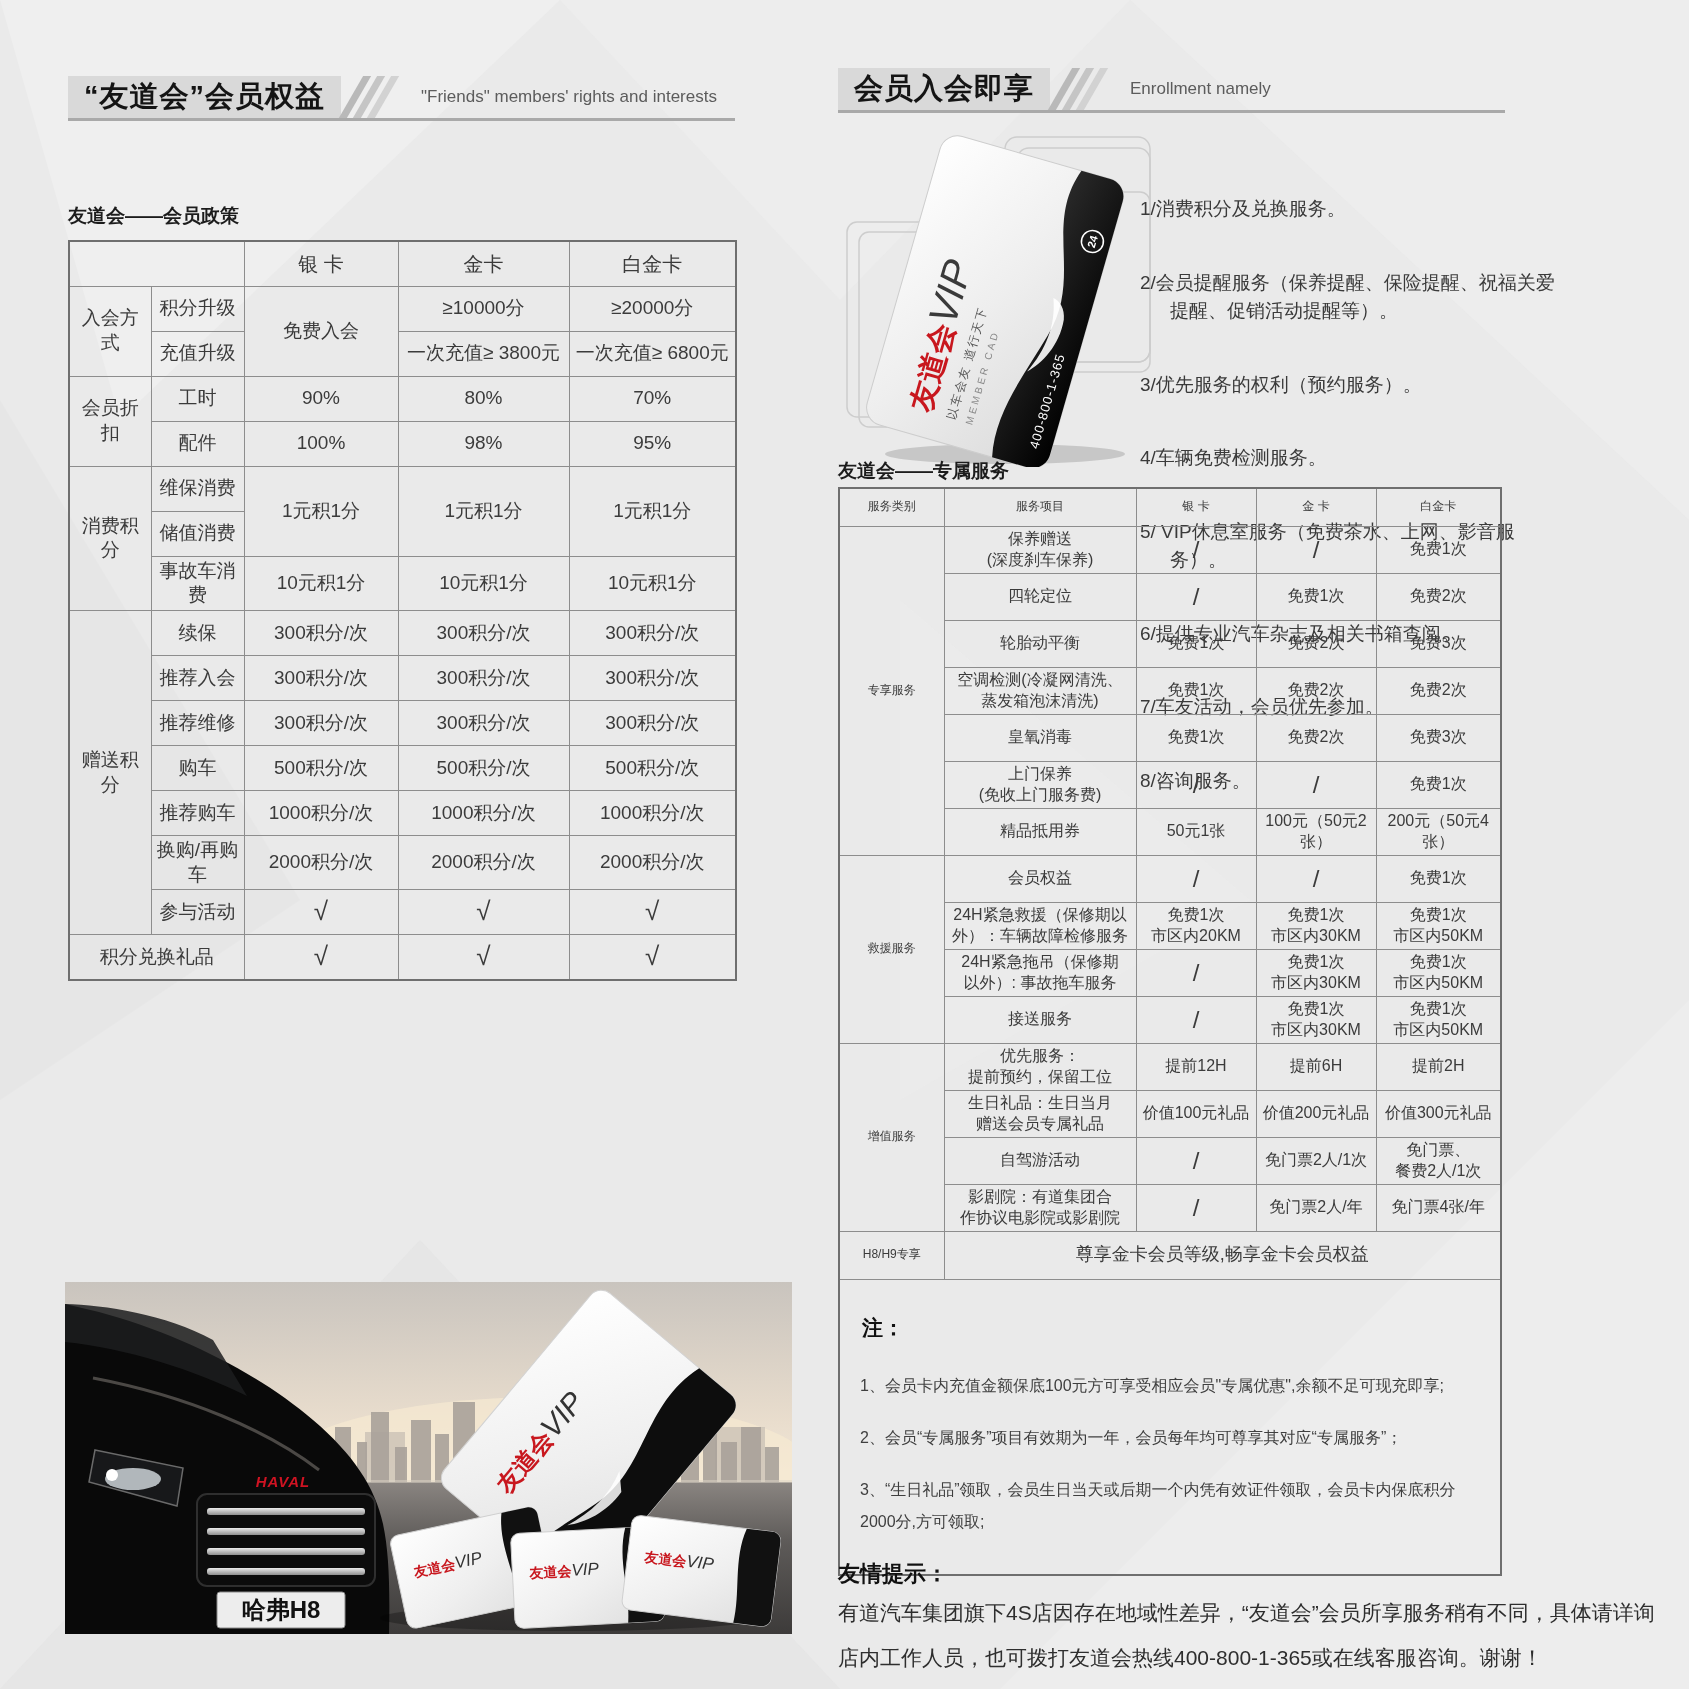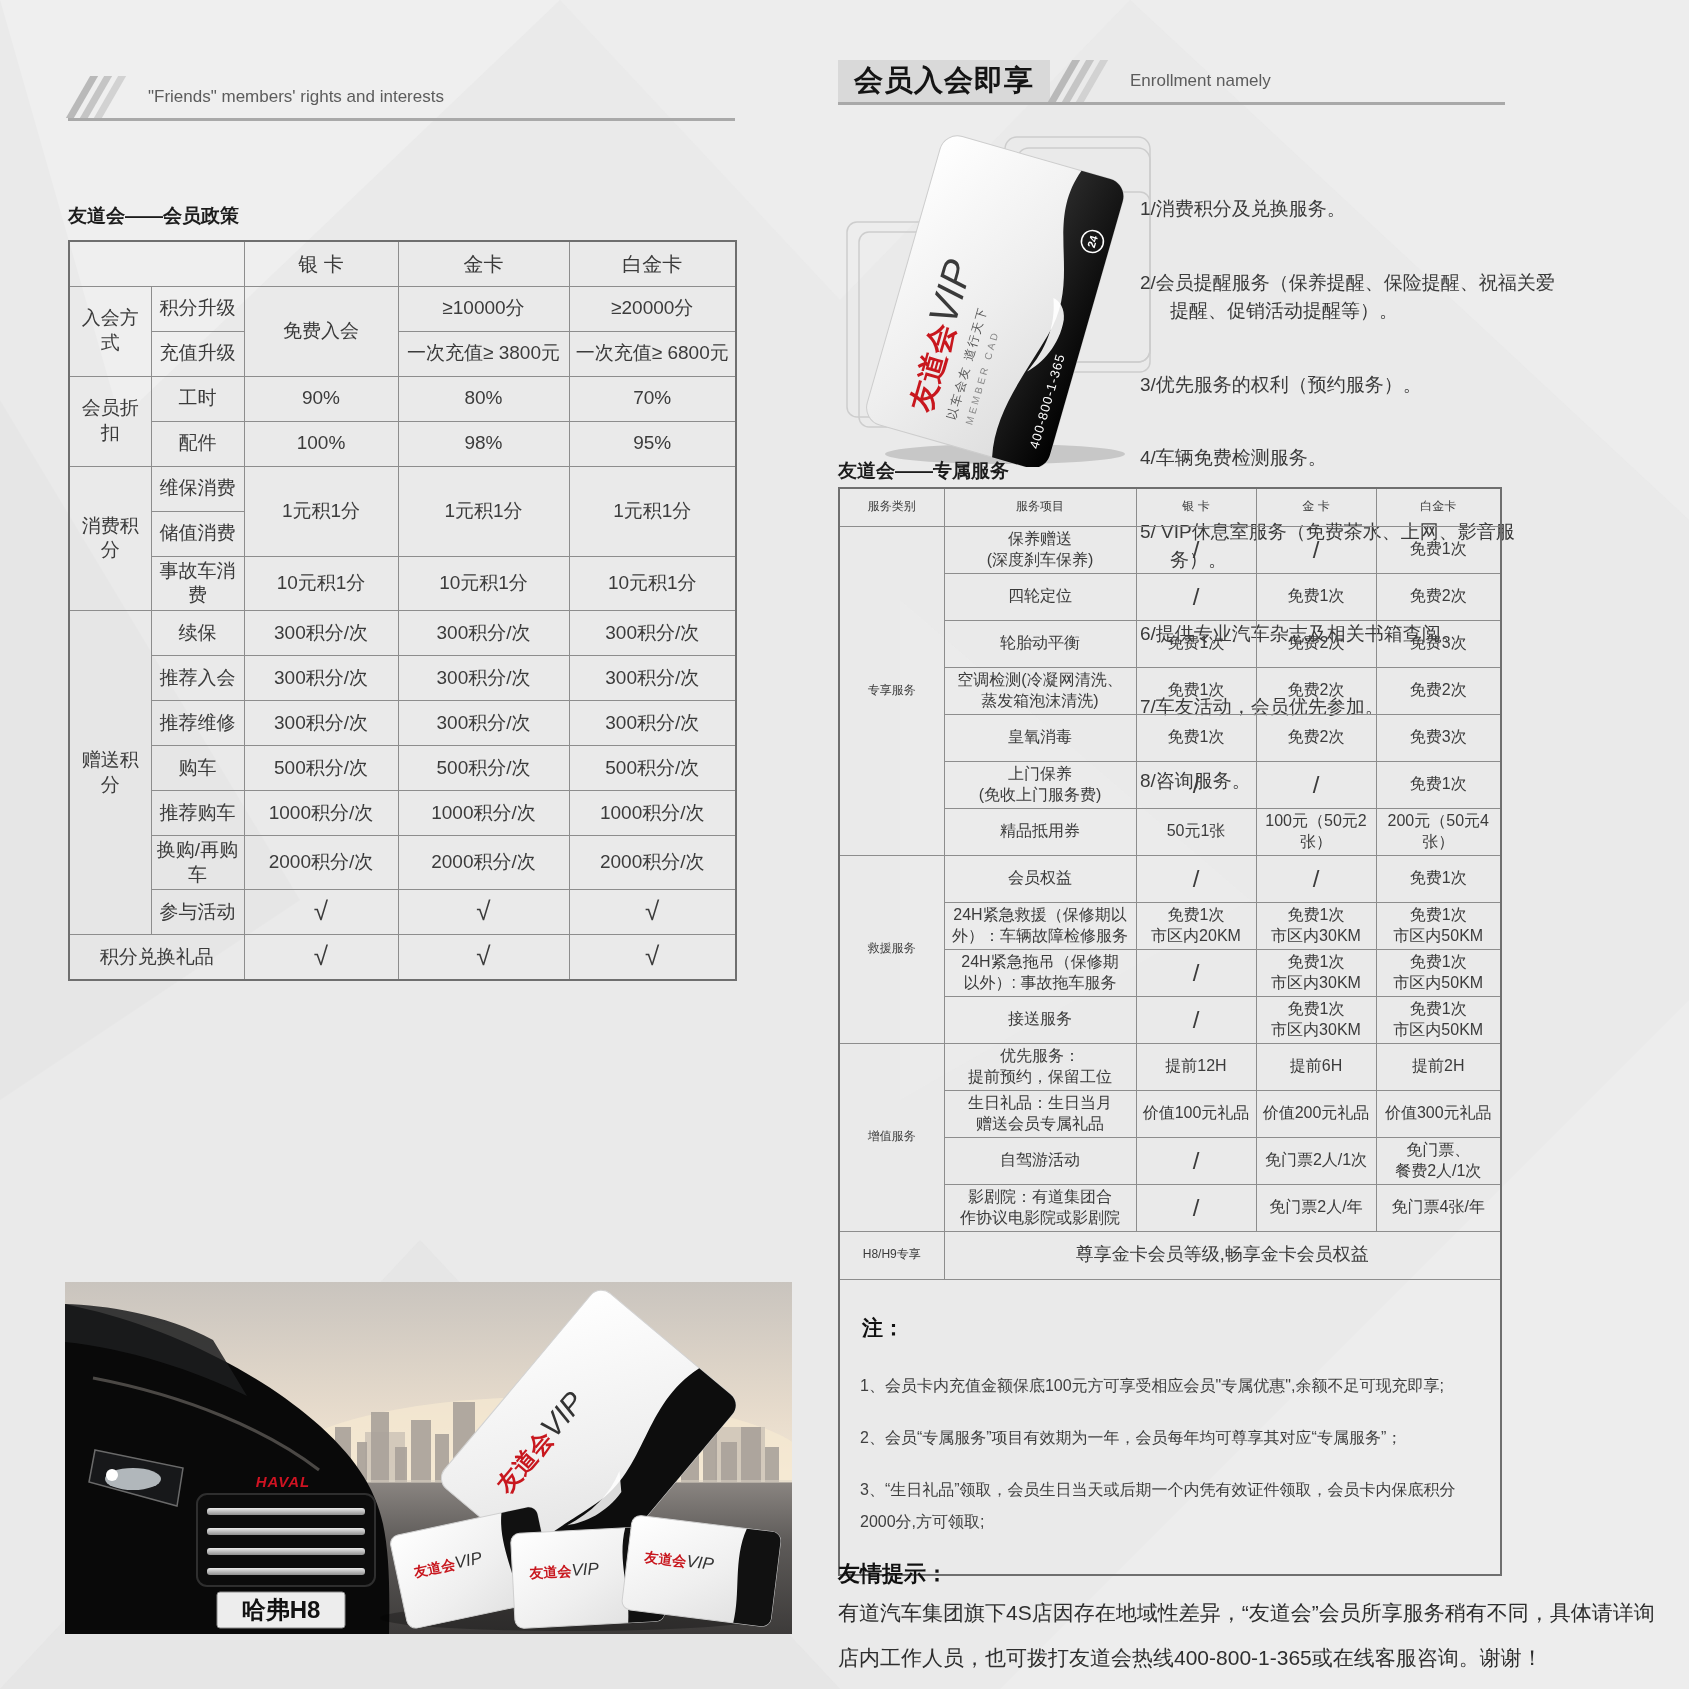--- a/index.html
+++ b/index.html
@@ -63,20 +63,21 @@
     <polygon points="0,0 560,0 120,420" fill="#f2f2f2" opacity="0.55"></polygon>
     <polygon points="560,0 1130,0 840,300" fill="#efefef" opacity="0.6"></polygon>
     <polygon points="1130,0 1689,0 1689,520" fill="#f0f0f0" opacity="0.5"></polygon>
     <polygon points="0,400 300,900 0,1100" fill="#e3e3e3" opacity="0.45"></polygon>
     <polygon points="0,1689 420,1240 840,1689" fill="#e1e1e1" opacity="0.5"></polygon>
     <polygon points="1689,1000 1689,1689 1000,1689" fill="#f0f0f0" opacity="0.5"></polygon>
     <polygon points="900,600 1250,900 900,1100" fill="#ededed" opacity="0.35"></polygon>
   </svg>
 
   <div class="banner" style="left:68px;top:76px;">
+    <div class="box">“友道会”会员权益</div>
     <div class="stripes">
         <i></i>
         <i></i>
         <i></i>
       </div>
     <div class="sub">"Friends" members' rights and interests</div>
   </div>
 
 
   <div class="sec-label" style="left:68px;top:203px;">友道会——会员政策</div>
@@ -285,21 +286,21 @@
         <text x="465" y="293" font-size="14"><tspan fill="#c8171e" font-weight="bold">友道会</tspan><tspan fill="#333" font-size="17" font-style="italic">VIP</tspan></text>
       </g>
       <g transform="rotate(7 640 300)">
         <rect x="560" y="242" width="150" height="95" rx="9" fill="url(#cardg)" stroke="#cfcfcf"></rect>
         <path d="M675,242 C665,274 677,307 673,337 L701,337 C706,337 710,333 710,328 L710,251 C710,246 706,242 701,242 Z" fill="#111"></path>
         <text x="577" y="287" font-size="14"><tspan fill="#c8171e" font-weight="bold">友道会</tspan><tspan fill="#333" font-size="17" font-style="italic">VIP</tspan></text>
       </g>
     </g>
   </svg>
 
-  <div class="banner" style="left:838px;top:60px;">
+  <div class="banner" style="left:838px;top:68px;">
     <div class="box">会员入会即享</div>
     <div class="stripes">
         <i></i>
         <i></i>
         <i></i>
       </div>
     <div class="sub">Enrollment namely</div>
   </div>
 
   <svg class="abs" style="left:845px;top:132px;" width="310" height="335" viewBox="0 0 310 335">

